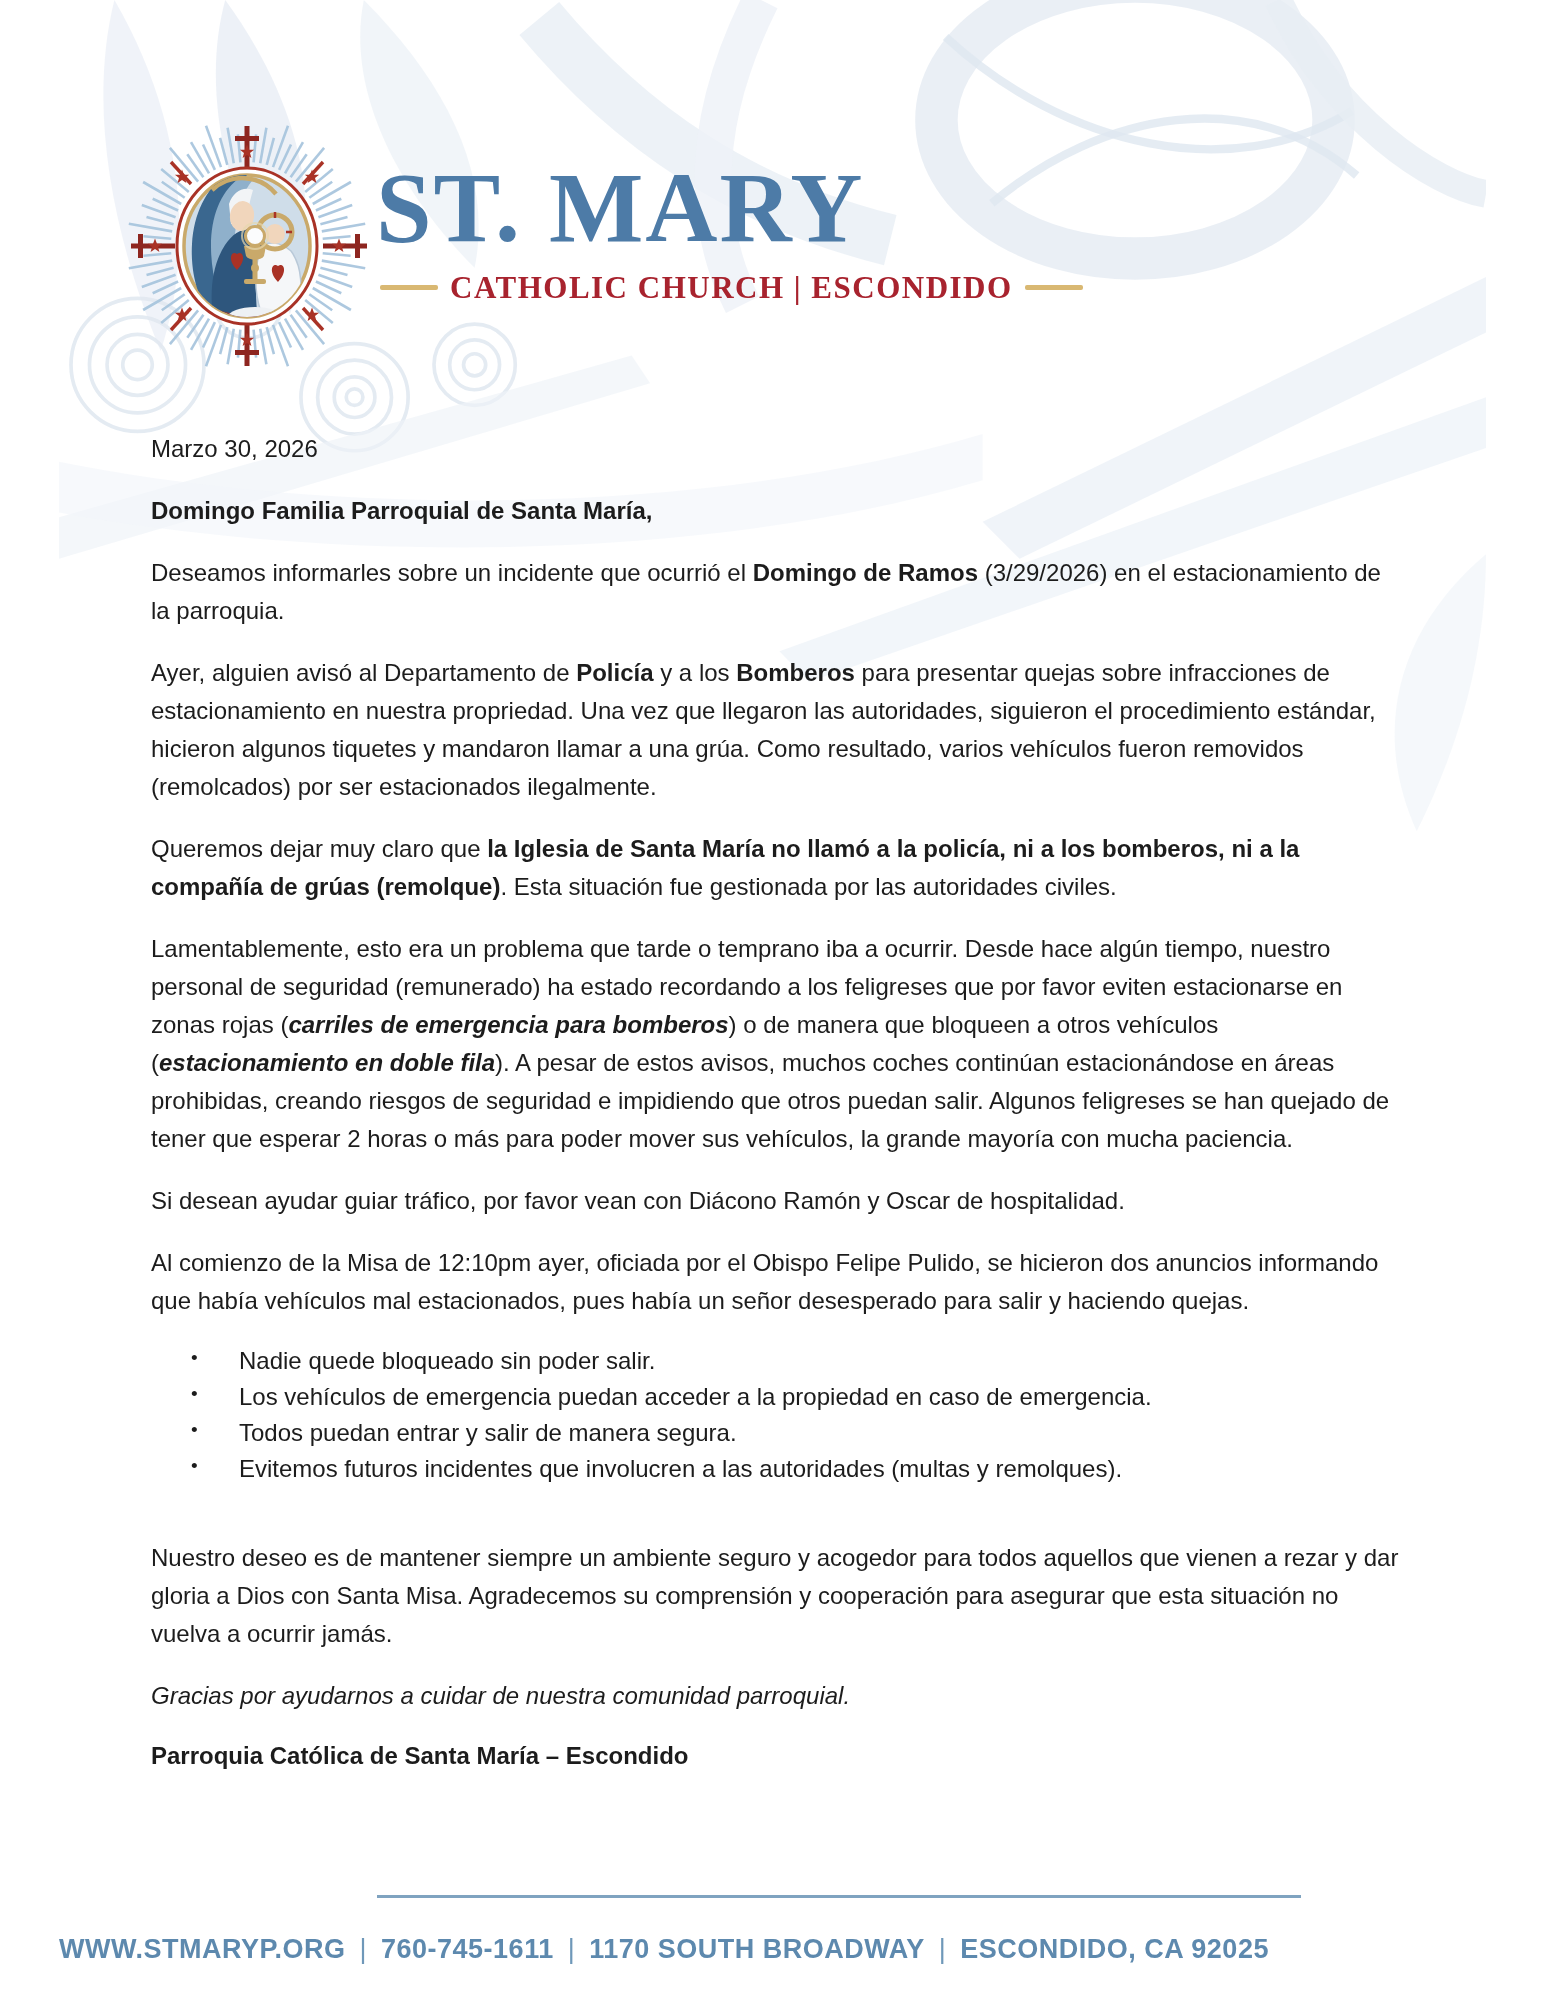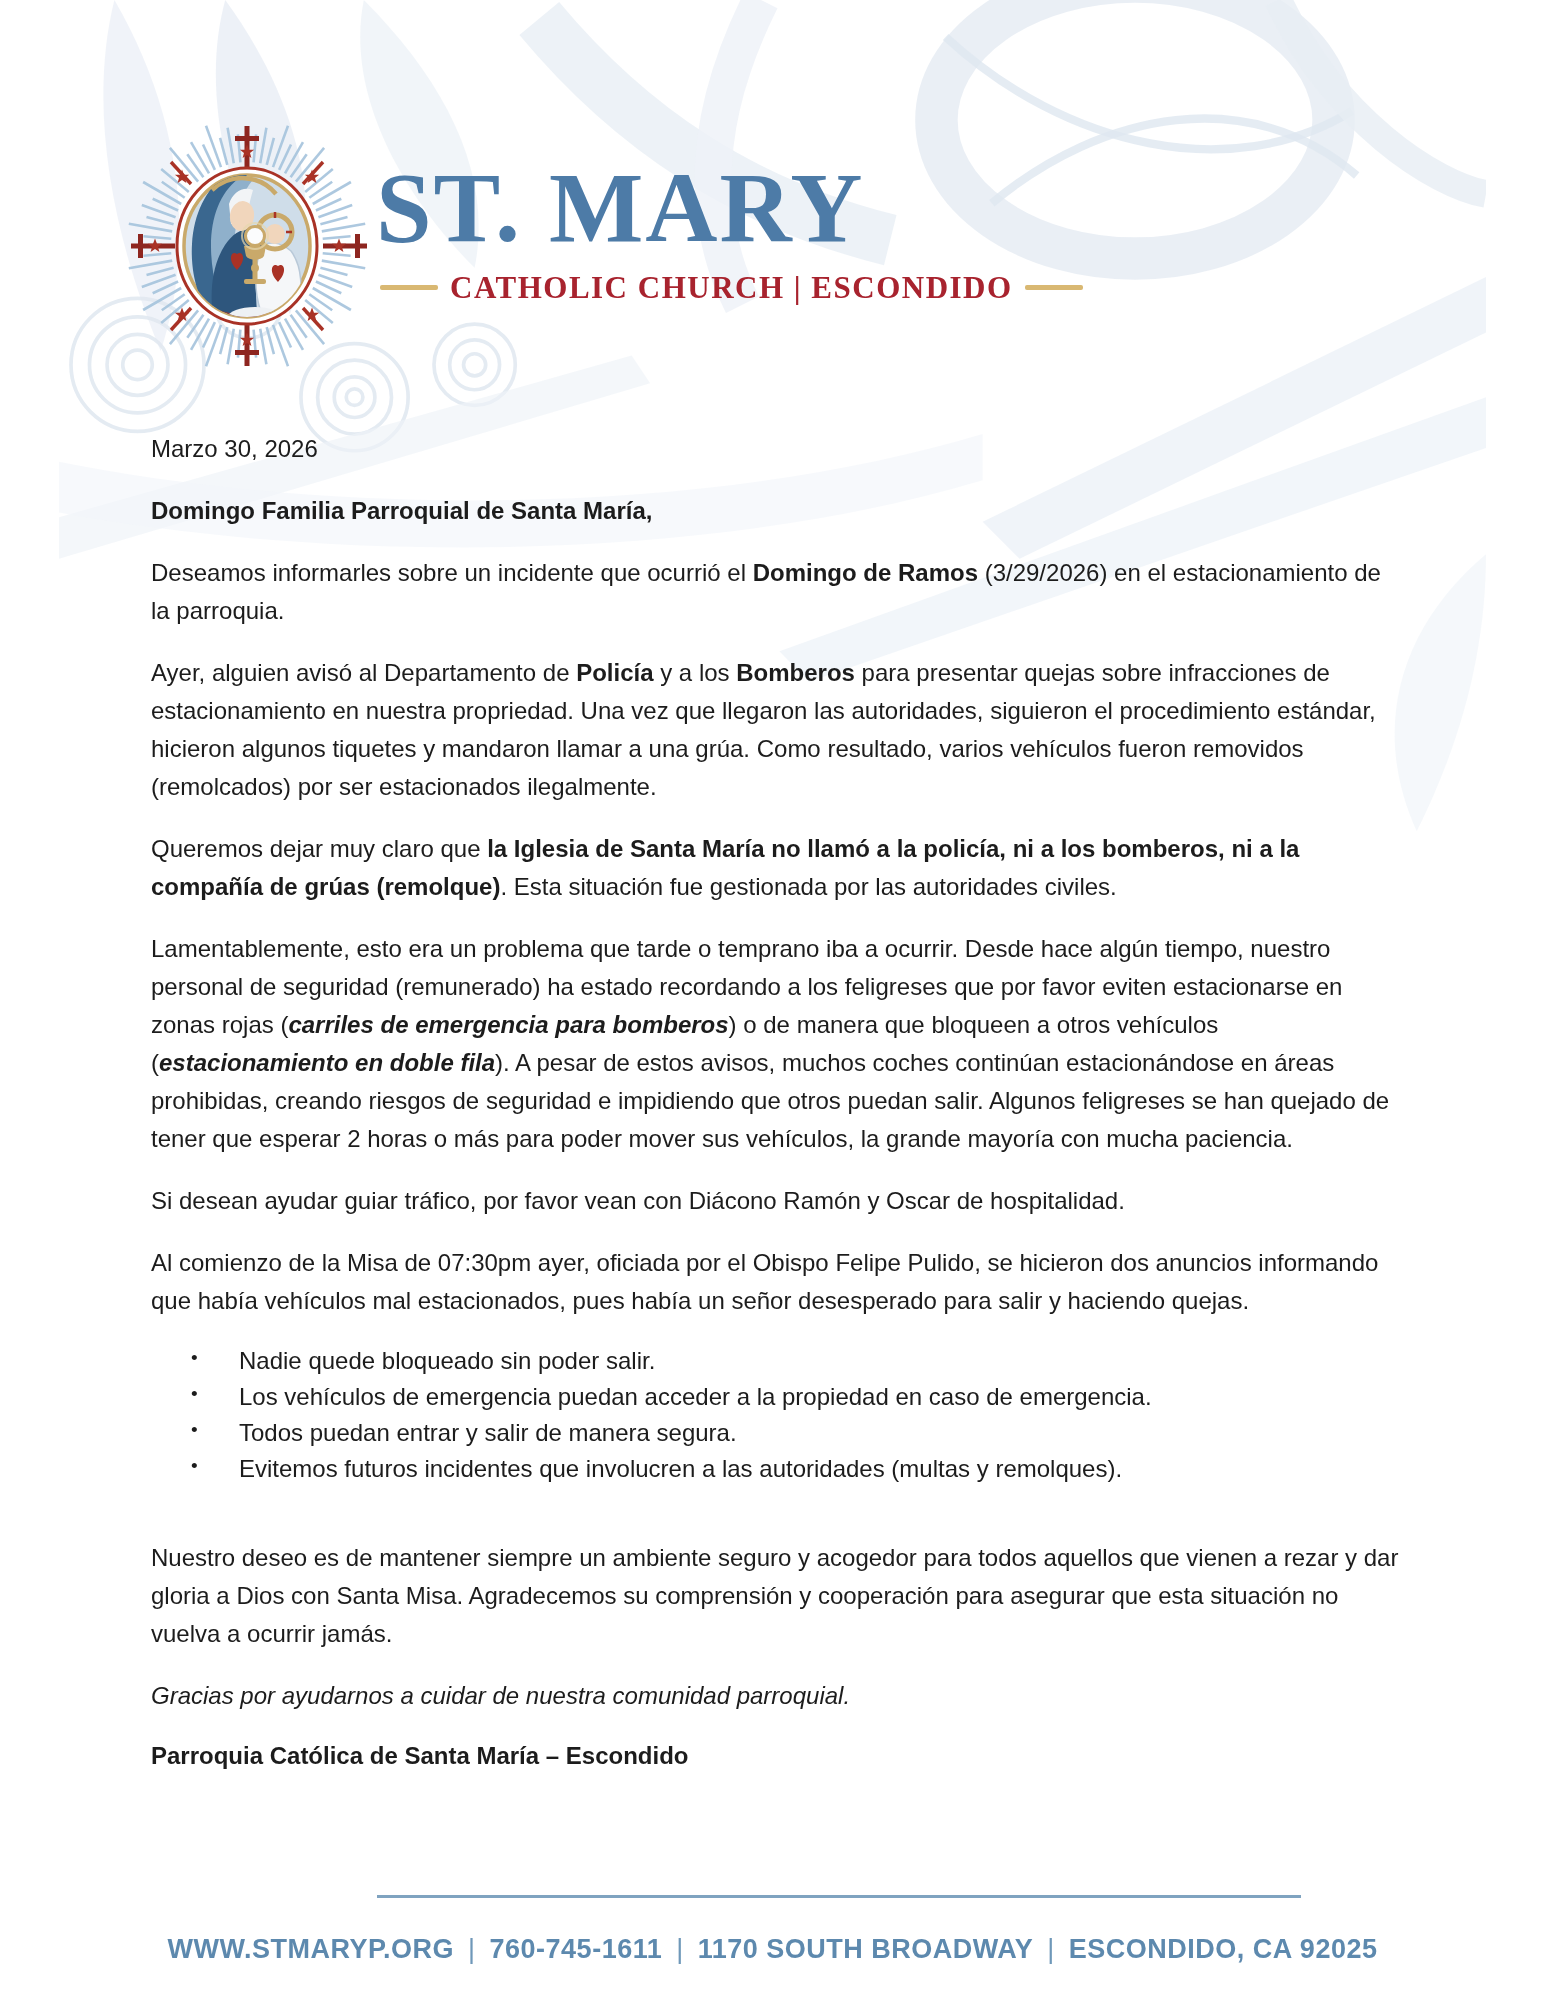--- a/index.html
+++ b/index.html
@@ -53,21 +53,21 @@
     content:"•";position:absolute;left:40px;top:-3px;
     font-size:19px;color:#1c1c1c;
   }
   
   .footer-rule{
     position:absolute;top:1895px;left:318px;width:924px;
     border-top:3px solid #7fa3c0;
   }
   .footer{
     position:absolute;top:1934px;left:0;width:100%;
-    text-align:center;
+    text-align:left;
     font-size:27px;font-weight:600;letter-spacing:0.5px;
     color:#5d89ae;white-space:nowrap;
   }
   .footer .sep{font-weight:400;padding:0 14px;color:#6f98b9;}
 </style>
 </head>
 <body>
 
 <div class="page">
 
@@ -267,21 +267,21 @@
   </div>
 
   <main class="letter">
     <p>Marzo 30, 2026</p>
     <p class="bold-line">Domingo Familia Parroquial de Santa María,</p>
     <p><span>Deseamos informarles sobre un incidente que ocurrió el </span><span class="b">Domingo de Ramos</span><span> (3/29/2026) en el estacionamiento de la parroquia.</span></p>
     <p><span>Ayer, alguien avisó al Departamento de </span><span class="b">Policía</span><span> y a los </span><span class="b">Bomberos</span><span> para presentar quejas sobre infracciones de estacionamiento en nuestra propriedad. Una vez que llegaron las autoridades, siguieron el procedimiento estándar, hicieron algunos tiquetes y mandaron llamar a una grúa. Como resultado, varios vehículos fueron removidos (remolcados) por ser estacionados ilegalmente.</span></p>
     <p><span>Queremos dejar muy claro que </span><span class="b">la Iglesia de Santa María no llamó a la policía, ni a los bomberos, ni a la compañía de grúas (remolque)</span><span>. Esta situación fue gestionada por las autoridades civiles.</span></p>
     <p><span>Lamentablemente, esto era un problema que tarde o temprano iba a ocurrir. Desde hace algún tiempo, nuestro personal de seguridad (remunerado) ha estado recordando a los feligreses que por favor eviten estacionarse en zonas rojas (</span><span class="b i">carriles de emergencia para bomberos</span><span>) o de manera que bloqueen a otros vehículos (</span><span class="b i">estacionamiento en doble fila</span><span>). A pesar de estos avisos, muchos coches continúan estacionándose en áreas prohibidas, creando riesgos de seguridad e impidiendo que otros puedan salir. Algunos feligreses se han quejado de tener que esperar 2 horas o más para poder mover sus vehículos, la grande mayoría con mucha paciencia.</span></p>
     <p><span>Si desean ayudar guiar tráfico, por favor vean con Diácono Ramón y Oscar de hospitalidad.</span></p>
-    <p><span>Al comienzo de la Misa de 07:30pm ayer, oficiada por el Obispo Felipe Pulido, se hicieron dos anuncios informando que había vehículos mal estacionados, pues había un señor desesperado para salir y haciendo quejas.</span></p>
+    <p><span>Al comienzo de la Misa de 12:10pm ayer, oficiada por el Obispo Felipe Pulido, se hicieron dos anuncios informando que había vehículos mal estacionados, pues había un señor desesperado para salir y haciendo quejas.</span></p>
     <ul class="bullets">
       <li>Nadie quede bloqueado sin poder salir.</li>
       <li>Los vehículos de emergencia puedan acceder a la propiedad en caso de emergencia.</li>
       <li>Todos puedan entrar y salir de manera segura.</li>
       <li>Evitemos futuros incidentes que involucren a las autoridades (multas y remolques).</li>
     </ul>
     <p><span>Nuestro deseo es de mantener siempre un ambiente seguro y acogedor para todos aquellos que vienen a rezar y dar gloria a Dios con Santa Misa. Agradecemos su comprensión y cooperación para asegurar que esta situación no vuelva a ocurrir jamás.</span></p>
     <p class="semi"><span>Gracias por ayudarnos a cuidar de nuestra comunidad parroquial.</span></p>
     <p class="bold-line">Parroquia Católica de Santa María – Escondido</p>
   </main>

